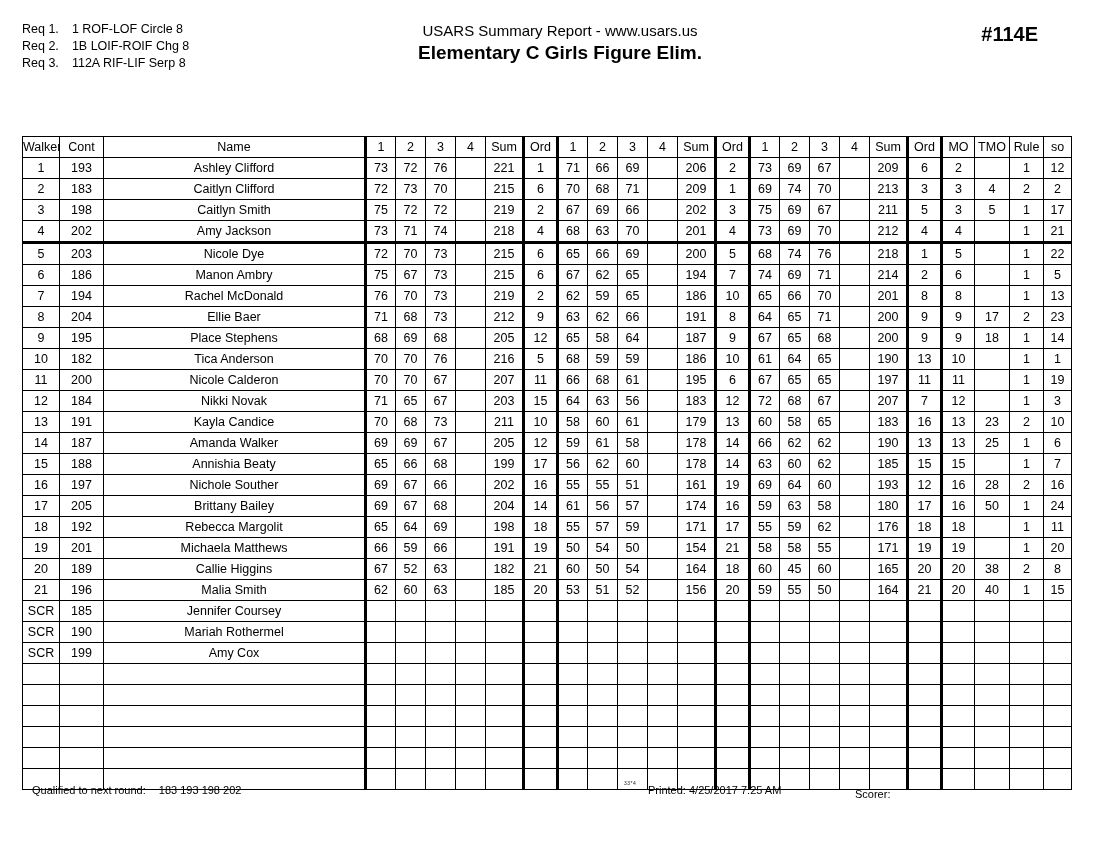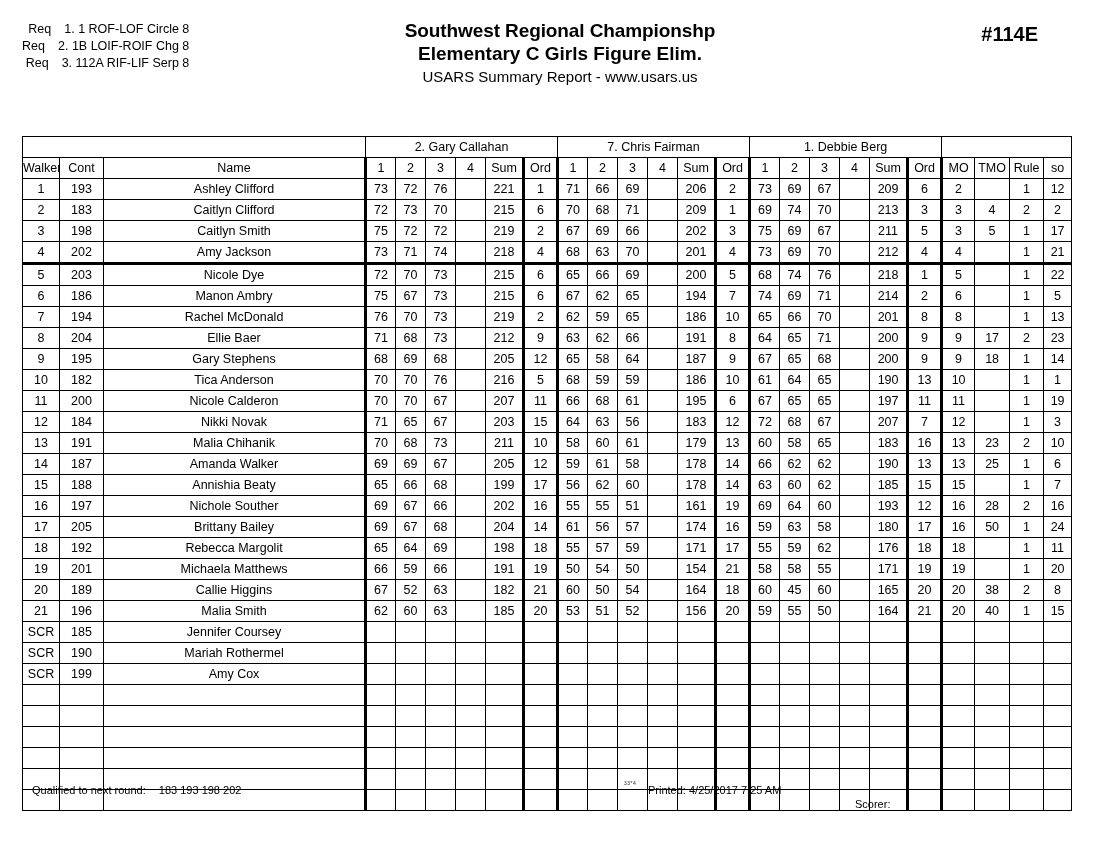--- a/index.html
+++ b/index.html
@@ -18,21 +18,21 @@
 
   
   #req-block {
     position: absolute;
     left: 22px;
     top: 21px;
     font-size: 12.5px;
     line-height: 17.2px;
     white-space: nowrap;
   }
-  #req-block .req-line { display: block; text-align: right; }
+  #req-block .req-line { display: block; }
   #req-block .req-lbl { display: inline-block; }
   #req-block .req-num { display: inline-block; width: 20px; }
   #req-block .req-txt { display: inline-block; }
 
   
   #title-block {
     position: absolute;
     left: 240px;
     top: 20px;
     width: 640px;
@@ -143,21 +143,21 @@
     position: absolute;
     left: 624px;
     top: -4px;
     font-size: 5px;
     letter-spacing: 0.5px;
     color: #222;
   }
   #scorer {
     position: absolute;
     left: 855px;
-    top: 14px;
+    top: 4px;
     white-space: nowrap;
   }
 </style>
 </head>
 <body>
 
 <div id="req-block">
   <span class="req-line">
     <span class="req-lbl">Req</span>
     <span class="req-num">1.</span>
@@ -169,23 +169,22 @@
     <span class="req-txt">1B LOIF-ROIF Chg 8</span>
   </span>
   <span class="req-line">
     <span class="req-lbl">Req</span>
     <span class="req-num">3.</span>
     <span class="req-txt">112A RIF-LIF Serp 8</span>
   </span>
 </div>
 
 <div id="title-block">
-  <div id="title-main">Southwest Regional Championshp</div>
+  <div id="title-report">USARS Summary Report - www.usars.us</div>
   <div id="title-event">Elementary C Girls Figure Elim.</div>
-  <div id="title-report">USARS Summary Report - www.usars.us</div>
 </div>
 <div id="event-code">#114E</div>
 
 <table id="sheet">
   <colgroup>
     <col style="width:37px">
       <col style="width:44px">
       <col style="width:262px">
     <col style="width:30px">
       <col style="width:30px">
@@ -204,27 +203,20 @@
       <col style="width:30px">
       <col style="width:30px">
       <col style="width:38px">
       <col style="width:34px">
     <col style="width:33px">
       <col style="width:35px">
       <col style="width:34px">
       <col style="width:28px">
   </colgroup>
   <tbody id="table-body">
-      <tr class="judge-band">
-        <td class="blank" colspan="3"></td>
-        <td class="jb" colspan="6">2.  Gary Callahan</td>
-        <td class="jb" colspan="6">7.  Chris Fairman</td>
-        <td class="jb" colspan="6">1.  Debbie  Berg</td>
-        <td class="blank" colspan="4"></td>
-      </tr>
       <tr class="head">
         <td class="h-place">Walker</td>
         <td class="h-cont">Cont</td>
         <td class="h-name">Name</td>
         <td class="tk-l">1</td>
         <td class="">2</td>
         <td class="">3</td>
         <td class="">4</td>
         <td class="">Sum</td>
         <td class="tk-l tk-r">Ord</td>
@@ -457,21 +449,21 @@
         <td class="">200</td>
         <td class="c-ord tk-l tk-r">9</td>
         <td class="">9</td>
         <td class="">17</td>
         <td class="">2</td>
         <td class="">23</td>
       </tr>
       <tr class="">
         <td class="c-place">9</td>
         <td class="c-cont">195</td>
-        <td class="c-name">Gary Stephens</td>
+        <td class="c-name">Place Stephens</td>
         <td class="tk-l ">68</td>
         <td class="">69</td>
         <td class="">68</td>
         <td class=""></td>
         <td class="">205</td>
         <td class="c-ord tk-l tk-r">12</td>
         <td class="tk-l ">65</td>
         <td class="">58</td>
         <td class="">64</td>
         <td class=""></td>
@@ -565,21 +557,21 @@
         <td class="">207</td>
         <td class="c-ord tk-l tk-r">7</td>
         <td class="">12</td>
         <td class=""></td>
         <td class="">1</td>
         <td class="">3</td>
       </tr>
       <tr class="">
         <td class="c-place">13</td>
         <td class="c-cont">191</td>
-        <td class="c-name">Malia Chihanik</td>
+        <td class="c-name">Kayla Candice</td>
         <td class="tk-l ">70</td>
         <td class="">68</td>
         <td class="">73</td>
         <td class=""></td>
         <td class="">211</td>
         <td class="c-ord tk-l tk-r">10</td>
         <td class="tk-l ">58</td>
         <td class="">60</td>
         <td class="">61</td>
         <td class=""></td>

